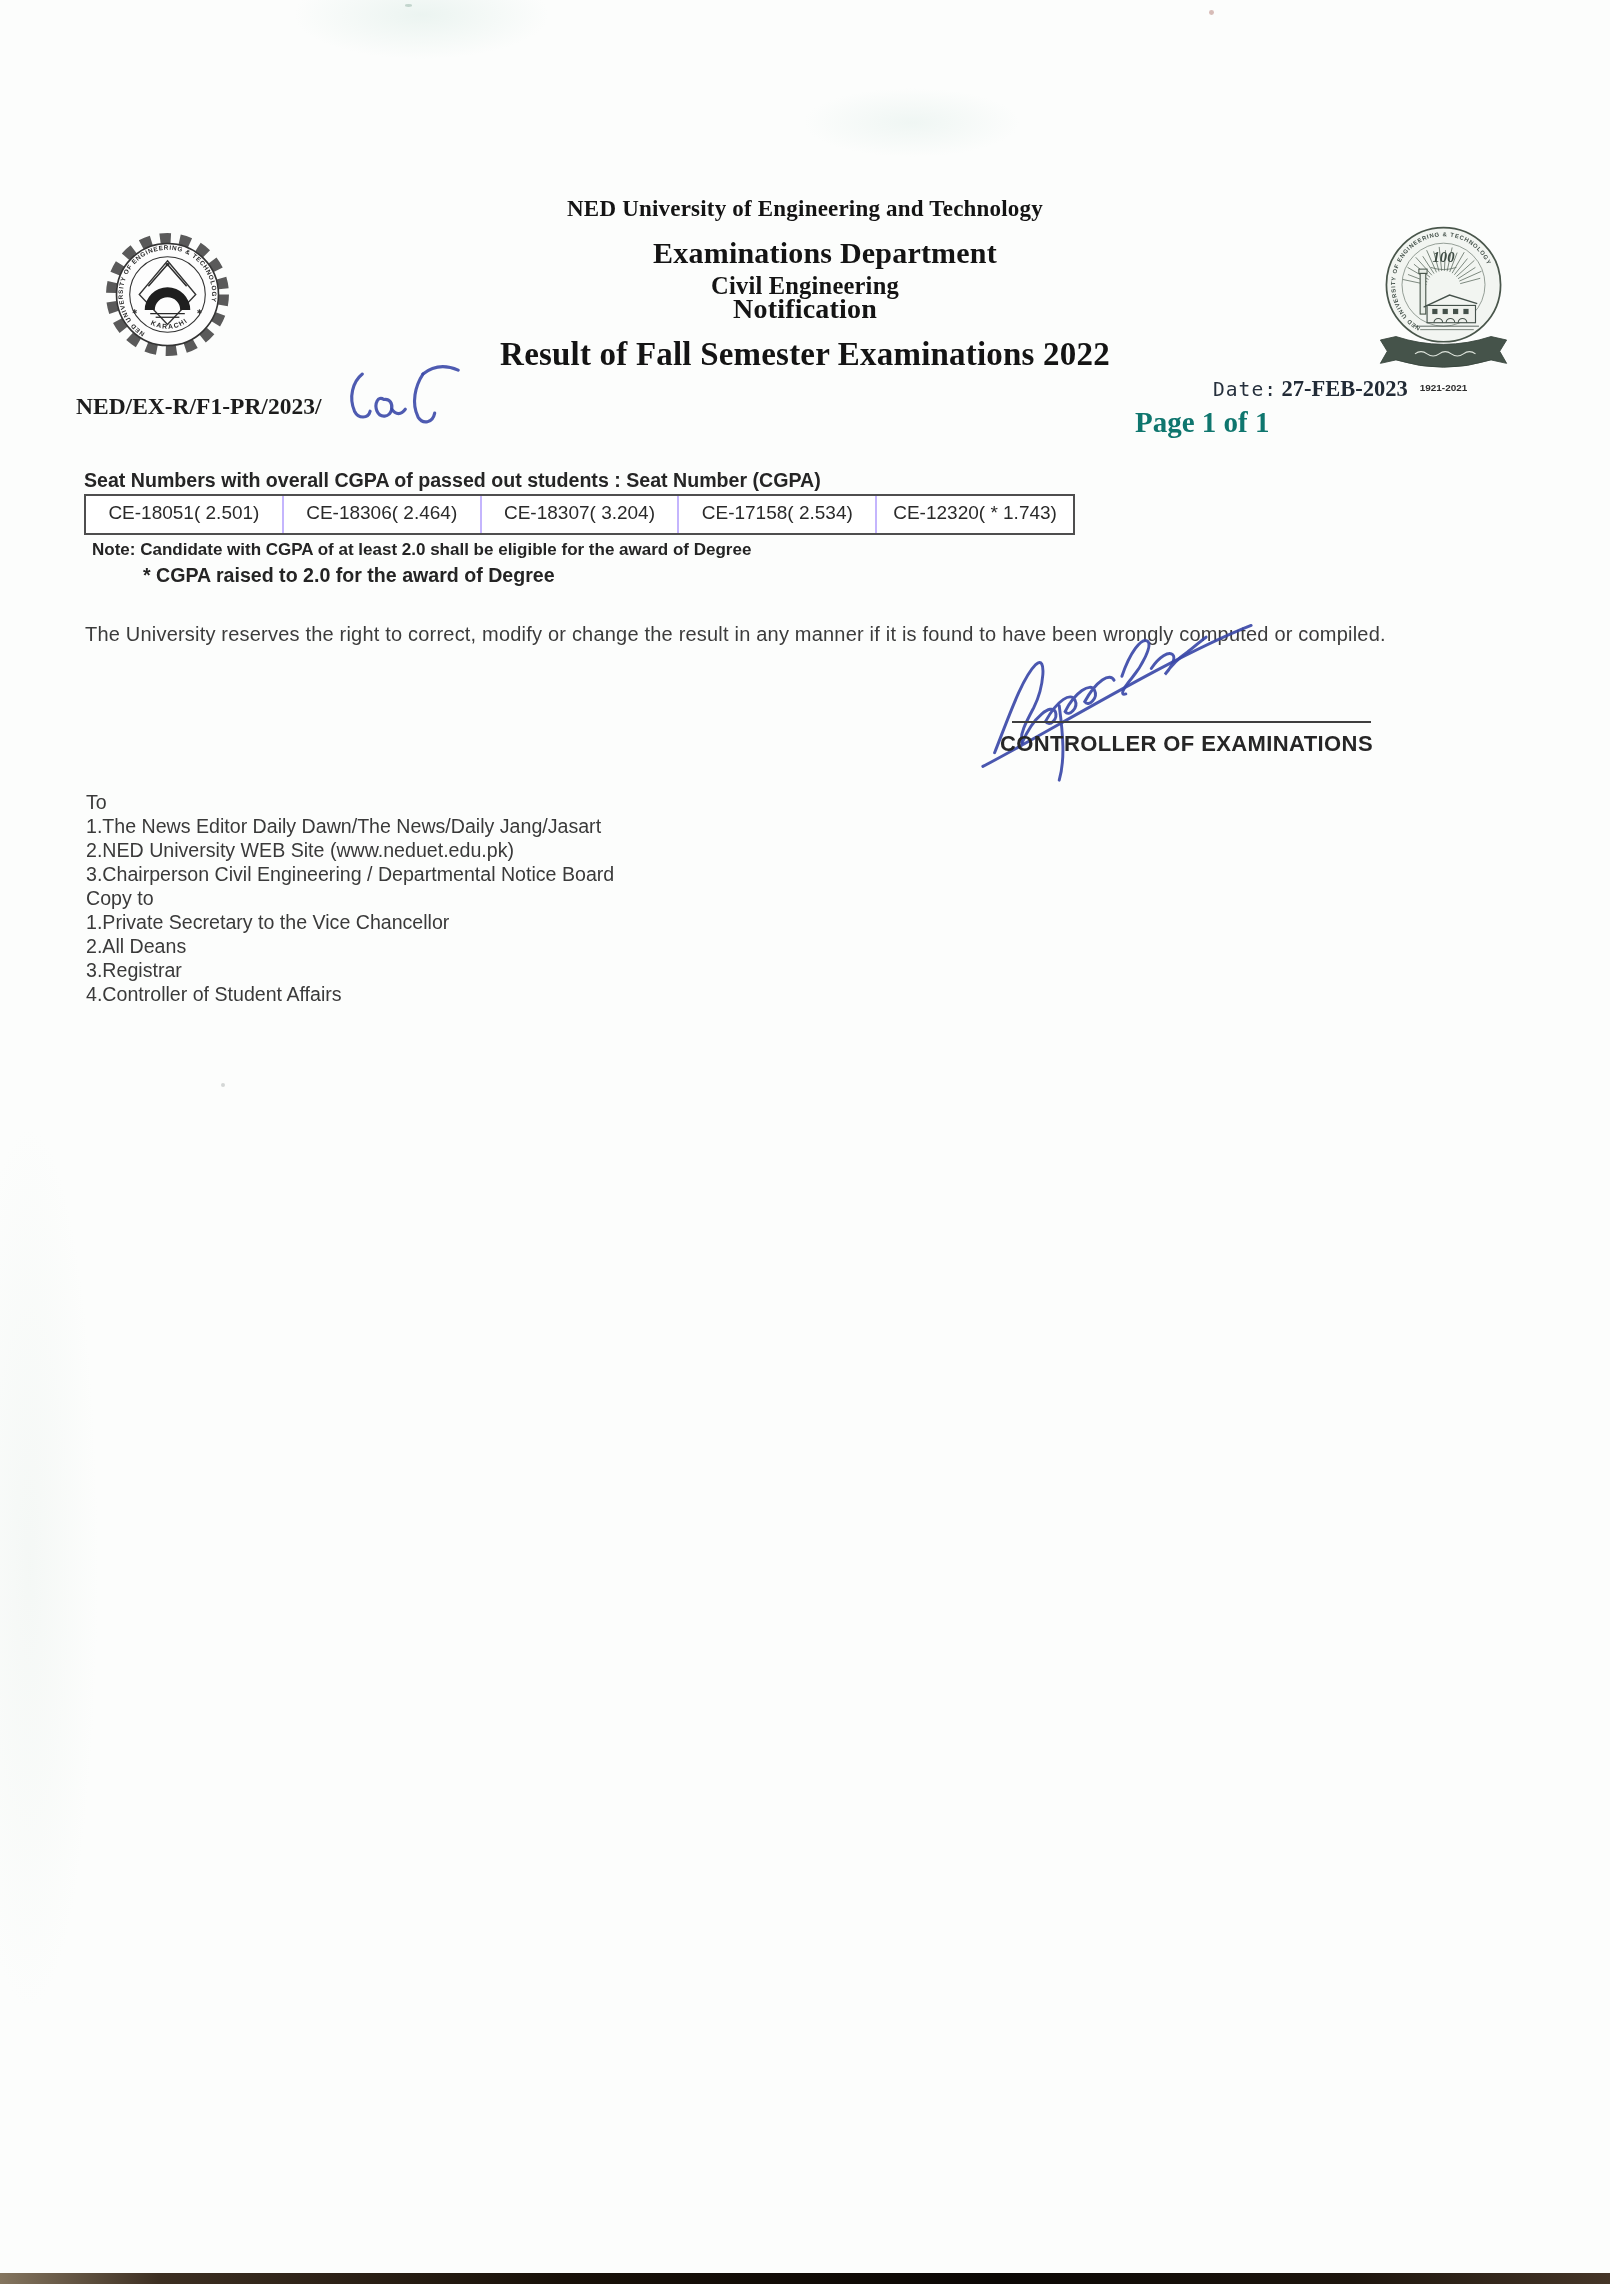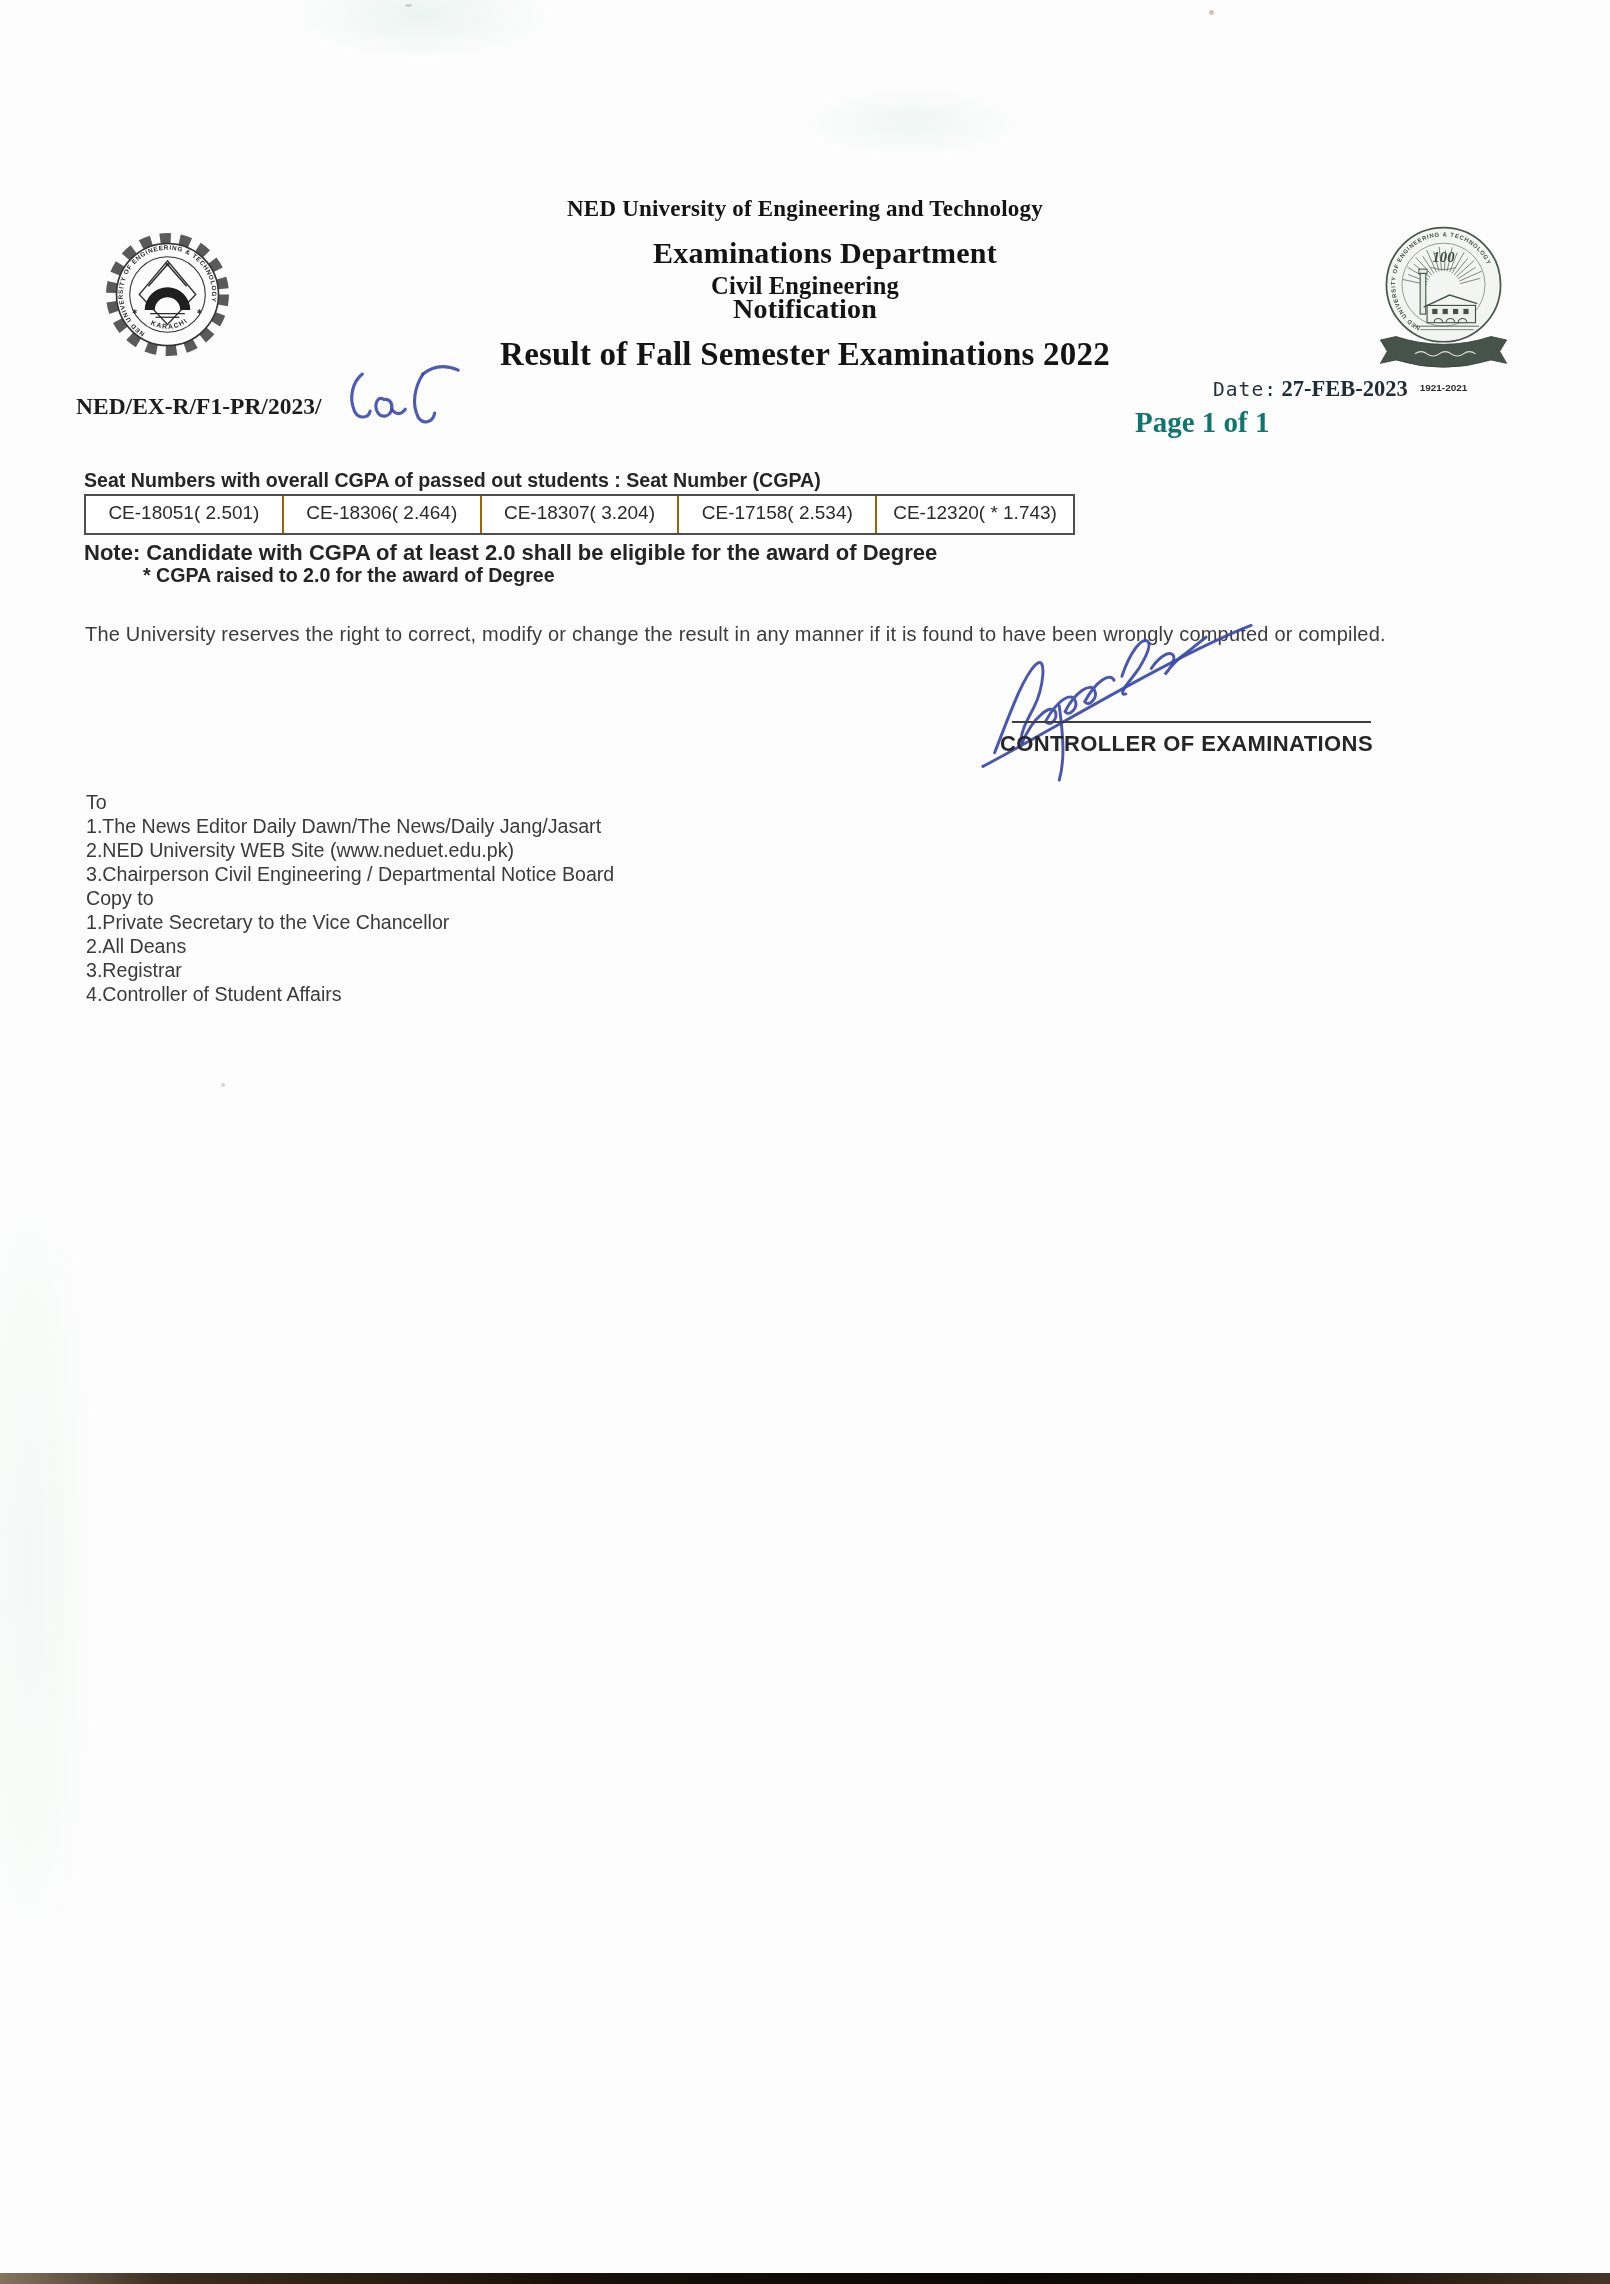--- a/index.html
+++ b/index.html
@@ -24,24 +24,24 @@
   .hdr-subject    {top:336px; font-size:33px;}
 
   .ref-line{position:absolute; left:76px; top:393px; font-size:23.5px; font-weight:bold; color:#1d1d1d;}
   .date-line{position:absolute; left:1213px; top:376px; white-space:nowrap;}
   .date-label{font-family:"DejaVu Sans Mono", monospace; font-weight:normal; font-size:19.6px; color:#26303d; letter-spacing:1px;}
   .date-value{font-family:"Liberation Serif", serif; font-weight:bold; font-size:22.5px; color:#222b36;}
   .page-info{position:absolute; left:1135px; top:406px; font-size:29px; font-weight:bold; color:#0f766e;}
 
   .seat-label{position:absolute; left:84px; top:469px; font-size:19.6px; font-weight:bold; color:#252525;}
   .seat-table{position:absolute; left:84px; top:494px; width:987px; display:flex; background:#fff; border:2px solid #4e4e4e;}
-  .seat-cell{flex:1; text-align:center; padding:5.9px 0 8.8px 0; font-size:19px; color:#2a2a2a; border-left:2px solid #a16207; white-space:nowrap;}
+  .seat-cell{flex:1; text-align:center; padding:5.9px 0 8.8px 0; font-size:19px; color:#2a2a2a; border-left:2px solid #c4b5fd; white-space:nowrap;}
   .seat-cell:first-child{border-left:none;}
 
-  .note1{position:absolute; left:84px; top:540px; font-size:22px; font-weight:bold; color:#242424;}
+  .note1{position:absolute; left:92px; top:540px; font-size:17px; font-weight:bold; color:#242424;}
   .note2{position:absolute; left:143px; top:564px; font-size:19.6px; font-weight:bold; color:#242424;}
 
   .disclaimer{position:absolute; left:85px; top:623px; font-size:20px; color:#3c3c3c; white-space:nowrap; letter-spacing:0.2px;}
 
   .sig-svg{position:absolute; left:965px; top:598px; width:304px; height:188px;}
   .sig-svg path{fill:none; stroke:var(--ink-blue); stroke-width:3; stroke-linecap:round; opacity:.92;}
   .sig-line{position:absolute; left:1012px; top:721px; width:359px; height:2px; background:#3e3e3e;}
   .sig-title{position:absolute; left:1000px; top:731px; font-size:22px; font-weight:bold; color:#262626; letter-spacing:0.4px;}
 
   .handwriting-svg{position:absolute; left:333px; top:362px; width:132px; height:71px;}

